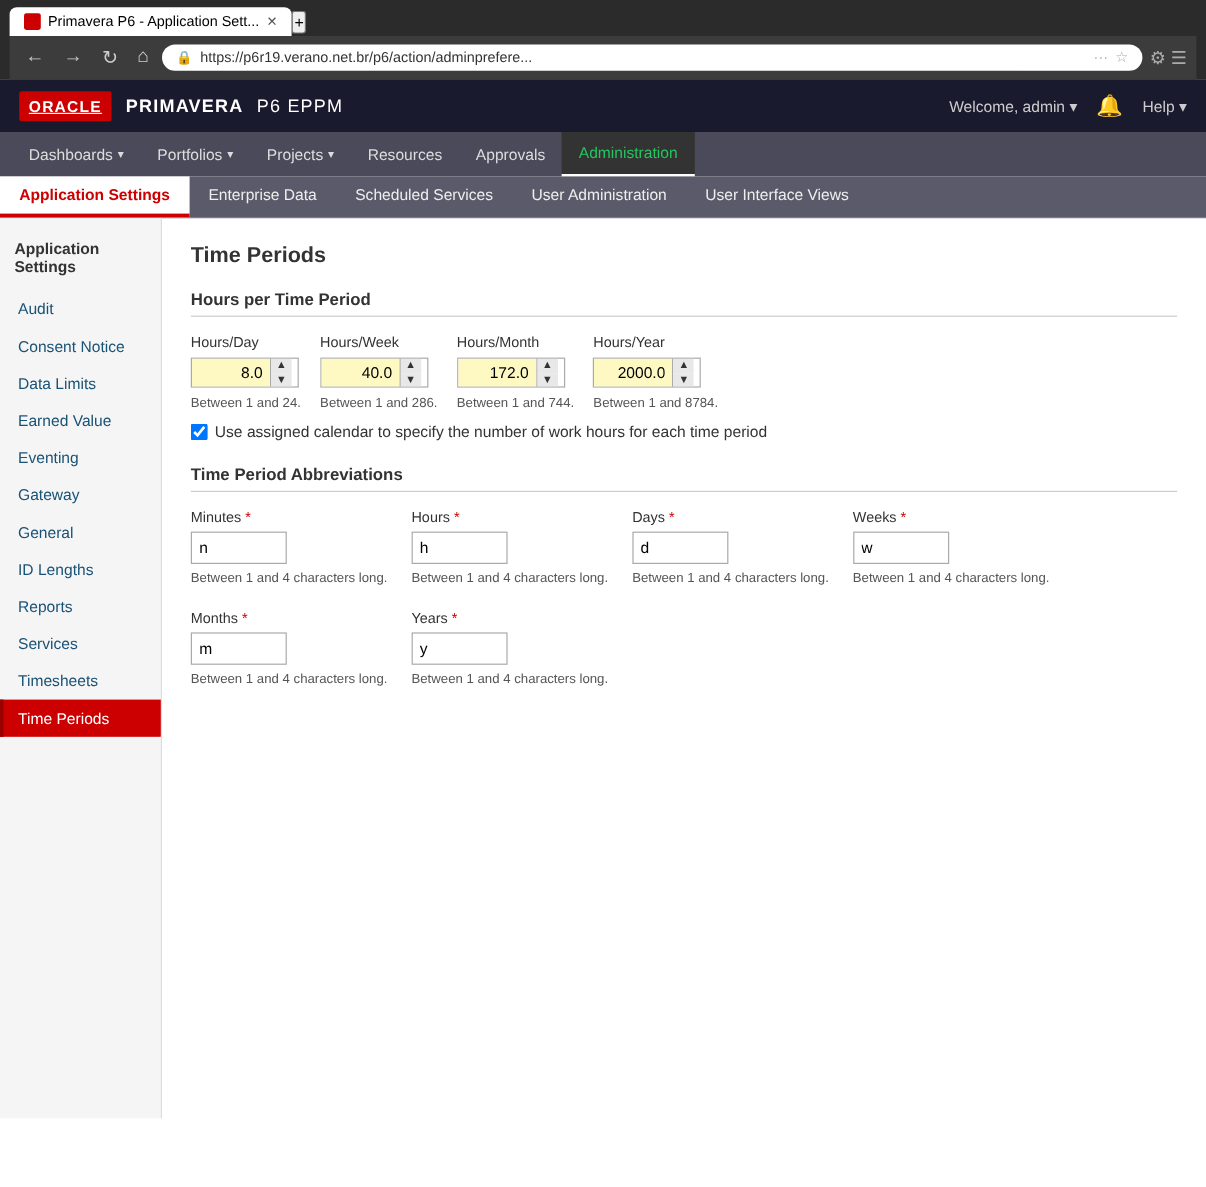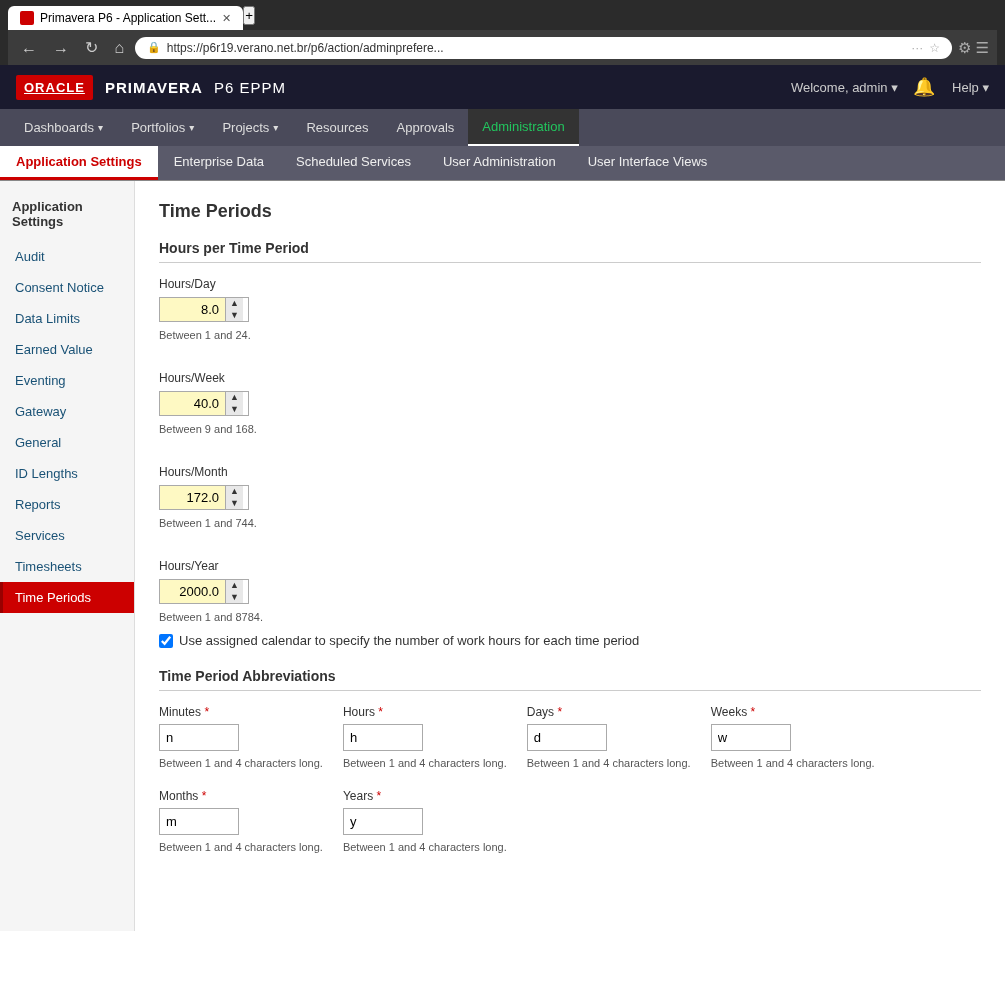--- a/index.html
+++ b/index.html
@@ -1,20 +1,20 @@
 <!DOCTYPE html>
 <html><head>
   <meta charset="utf-8">
   <style>
     * { box-sizing: border-box; margin: 0; padding: 0; }
     body { font-family: Arial, sans-serif; font-size: 13px; background: #fff; }
 
     
     .browser-chrome { background: #2b2b2b; padding: 6px 8px 0; }
-    .browser-tab-bar { display: flex; align-items: flex-start; margin-bottom: 0; }
+    .browser-tab-bar { display: flex; align-items: center; margin-bottom: 0; }
     .browser-tab { background: #fff; border-radius: 6px 6px 0 0; padding: 5px 12px; font-size: 12px; display: flex; align-items: center; gap: 6px; min-width: 180px; }
     .browser-tab .favicon { width: 14px; height: 14px; background: #c00; border-radius: 2px; display: inline-block; }
     .browser-tab .close-btn { margin-left: auto; cursor: pointer; color: #555; font-size: 11px; }
     .browser-nav { background: #3c3c3c; display: flex; align-items: center; gap: 6px; padding: 6px 8px; }
     .nav-btn { background: none; border: none; color: #ccc; cursor: pointer; font-size: 16px; padding: 2px 5px; }
     .address-bar { flex: 1; background: #fff; border-radius: 20px; padding: 4px 12px; font-size: 12px; display: flex; align-items: center; gap: 6px; }
     .address-bar .lock-icon { color: #555; font-size: 11px; }
     .address-text { flex: 1; color: #333; font-size: 12px; }
     .browser-actions { display: flex; gap: 4px; align-items: center; }
     .browser-action-icon { color: #aaa; font-size: 15px; cursor: pointer; }
@@ -53,21 +53,21 @@
 
     
     .content-area { flex: 1; padding: 20px 24px; }
     .page-title { font-size: 18px; font-weight: bold; color: #333; margin-bottom: 18px; }
 
     
     .section { margin-bottom: 20px; }
     .section-title { font-size: 14px; font-weight: bold; color: #333; padding-bottom: 6px; border-bottom: 1px solid #ccc; margin-bottom: 14px; }
 
     
-    .hours-grid { display: flex; gap: 30px; flex-wrap: wrap; margin-bottom: 8px; flex-direction: column; }
+    .hours-grid { display: flex; gap: 16px; flex-wrap: wrap; margin-bottom: 8px; }
     .hours-field { display: flex; flex-direction: column; gap: 4px; }
     .field-label { font-size: 12px; color: #333; margin-bottom: 2px; }
     .field-hint { font-size: 11px; color: #555; margin-top: 3px; }
     .spinner-input { display: flex; align-items: stretch; border: 1px solid #aaa; background: #fff; width: 90px; }
     .spinner-input input { border: none; outline: none; padding: 4px 6px; font-size: 13px; text-align: right; width: 65px; background: #fef9c3; }
     .spinner-btns { display: flex; flex-direction: column; border-left: 1px solid #aaa; }
     .spinner-btn { background: #e8e8e8; border: none; cursor: pointer; font-size: 9px; padding: 0 4px; flex: 1; line-height: 1; color: #333; }
 
     
     .checkbox-row { display: flex; align-items: center; gap: 6px; margin-top: 10px; margin-bottom: 4px; }
@@ -228,21 +228,21 @@
 
         <div class="hours-field">
           <span class="field-label">Hours/Week</span>
           <div class="spinner-input">
             <input type="text" value="40.0" style="">
             <div class="spinner-btns">
               <button class="spinner-btn">▲</button>
               <button class="spinner-btn">▼</button>
             </div>
           </div>
-          <span class="field-hint">Between 9 and 168.</span>
+          <span class="field-hint">Between 1 and 286.</span>
         </div>
 
         <div class="hours-field">
           <span class="field-label">Hours/Month</span>
           <div class="spinner-input">
             <input type="text" value="172.0" style="">
             <div class="spinner-btns">
               <button class="spinner-btn">▲</button>
               <button class="spinner-btn">▼</button>
             </div>

